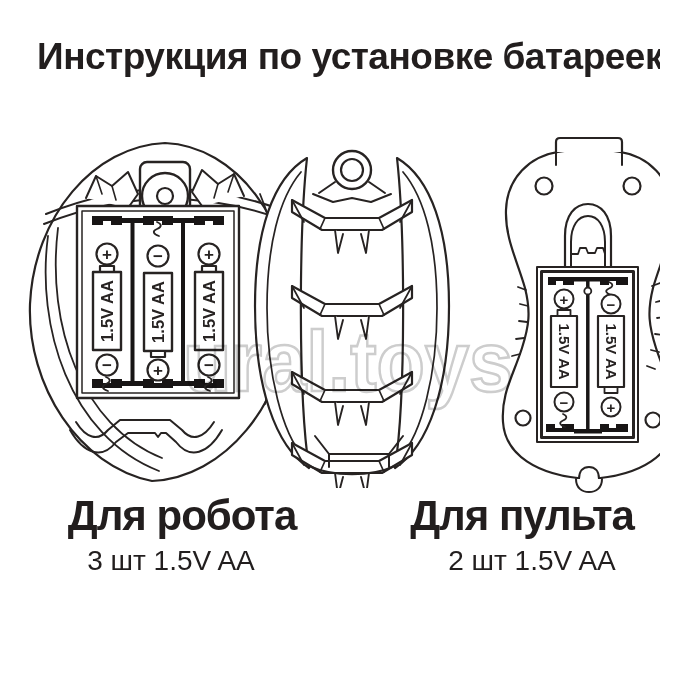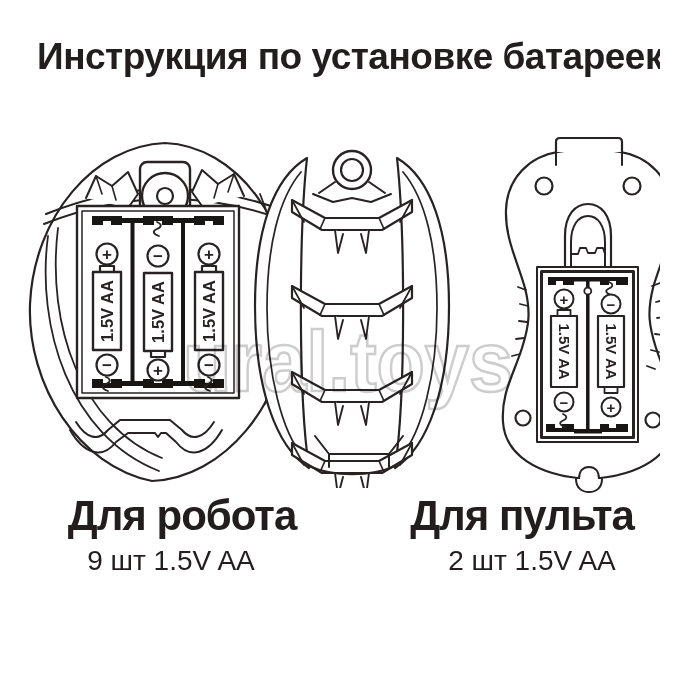--- a/index.html
+++ b/index.html
@@ -255,16 +255,16 @@
       <path d="M84 343 C84 352,90 356,97 356 C104 356,110 352,110 343" fill="#ffffff" stroke-width="2"></path>
     </g>
   </svg>
 
   <svg class="watermark" width="360" height="130" viewBox="0 0 360 130">
     <text x="180" y="96" text-anchor="middle" font-size="86" font-weight="bold" textLength="330" lengthAdjust="spacingAndGlyphs" fill="none" stroke="#cdcdcd" stroke-width="2.6">ural.toys</text>
   </svg>
 
   <div class="caption cap-remote">Для пульта</div>
   <div class="caption cap-robot">Для робота</div>
-  <div class="spec spec-robot">9 шт 1.5V AA</div>
+  <div class="spec spec-robot">3 шт 1.5V AA</div>
   <div class="spec spec-remote">2 шт 1.5V AA</div>
 
 </div>
 
 </body></html>

